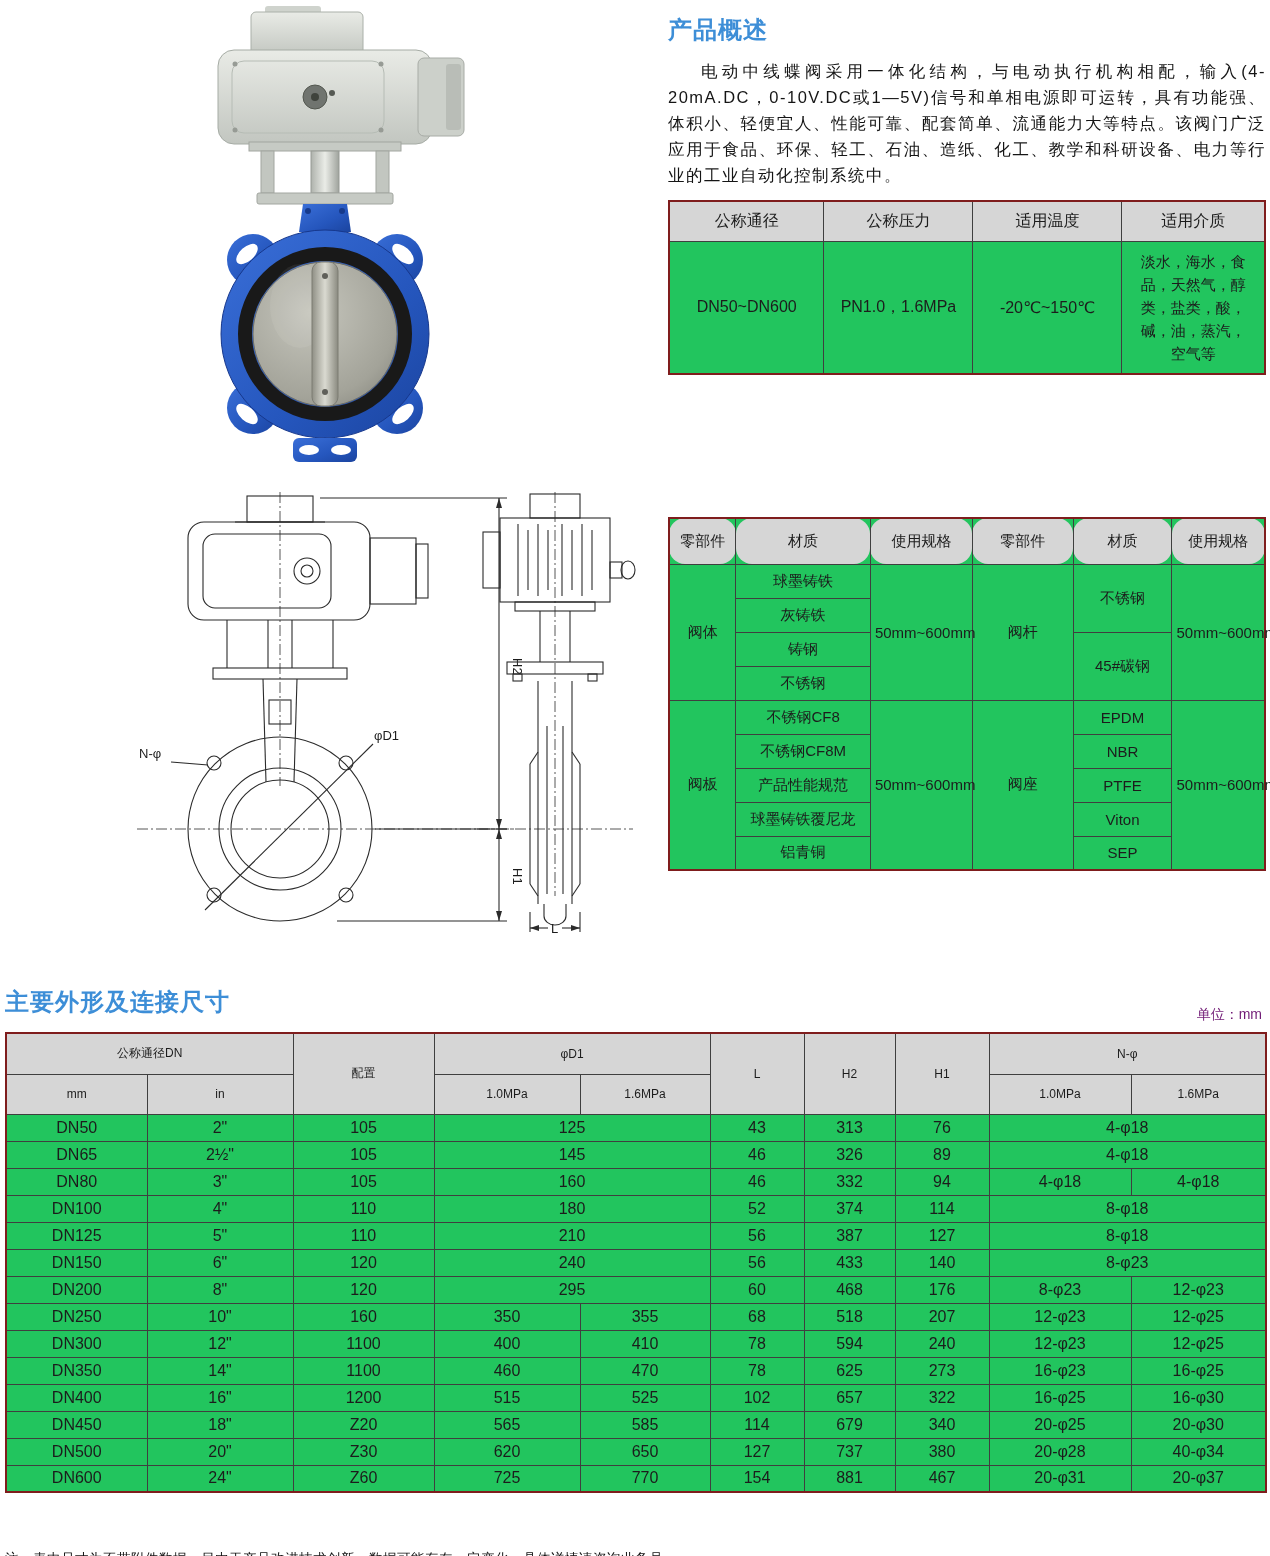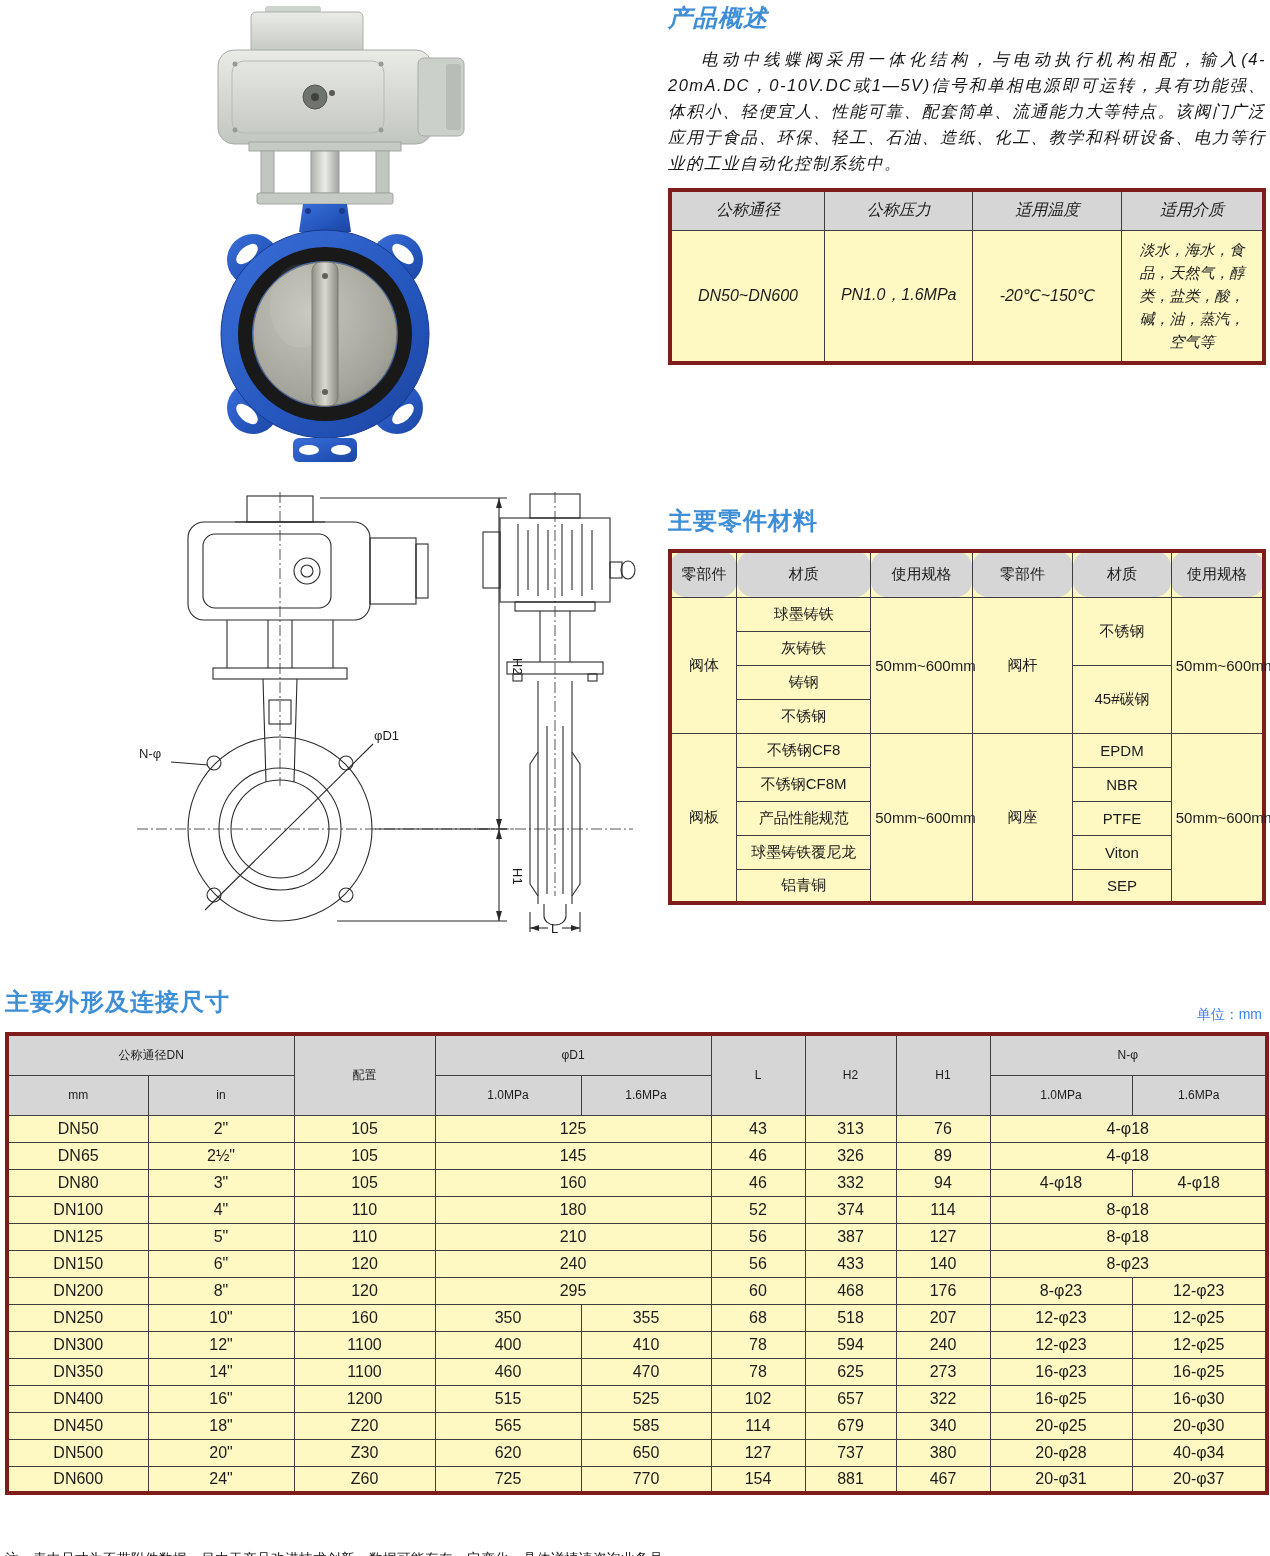--- a/index.html
+++ b/index.html
@@ -1,42 +1,42 @@
 <!DOCTYPE html>
 <html><head>
 <meta charset="utf-8">
 <style>
   html,body{margin:0;padding:0;background:#ffffff;}
   .page{position:relative;width:1270px;height:1556px;background:#ffffff;overflow:hidden;
         font-family:"Liberation Sans","DejaVu Sans",sans-serif;color:#1c1c1c;}
   .section-title{color:#3d8ed7;font-size:24px;font-weight:bold;margin:0;letter-spacing:1px;}
   
-  .col-right-top{position:absolute;left:668px;top:2px;width:598px;font-style:italic;}
+  .col-right-top{position:absolute;left:668px;top:14px;width:598px;}
   .overview-body{margin:12px 0 0 0;font-size:16.5px;line-height:26px;text-align:justify;
                  text-indent:2em;letter-spacing:1.5px;color:#151515;}
   .perf-title{margin-top:34px;}
   
-  table.tbl{border-collapse:collapse;table-layout:fixed;width:100%;background:#fef9c3;
-            border:4px solid #7f1d1d;}
+  table.tbl{border-collapse:collapse;table-layout:fixed;width:100%;background:#22c55e;
+            border:2px solid #7f1d1d;}
   table.tbl th,table.tbl td{border:1px solid #3f3f3f;text-align:center;vertical-align:middle;
             font-weight:normal;padding:2px 4px;box-sizing:border-box;}
   table.tbl th{background:#d6d6d6;}
   
   .perf{margin-top:12px;font-size:16px;}
   .perf th{height:40px;font-size:16px;}
   .perf td{height:133px;font-size:16px;margin-top:20px;}
   .perf td.media{font-size:15px;line-height:23px;padding:6px 16px;}
   
   .col-right-mid{position:absolute;left:668px;top:505px;width:598px;}
   .mat{margin-top:12px;font-size:15px;}
   .mat th{height:46px;font-size:15px;border-radius:16px;}
   .mat td{height:34px;}
   
   .dims-title{position:absolute;left:5px;top:986px;}
-  .unit-label{position:absolute;right:8px;top:1006px;font-size:14px;color:#3b82f6;}
+  .unit-label{position:absolute;right:8px;top:1006px;font-size:14px;color:#701a75;}
   .dims-wrap{position:absolute;left:5px;top:1032px;width:1260px;}
   .dims{font-size:16px;}
   .dims th{font-size:12px;}
   .dims thead tr.h1 th{height:41px;}
   .dims thead tr.h2 th{height:40px;}
   .dims tbody td{height:27px;padding:1px 4px;}
   .note{position:absolute;left:5px;top:1536px;font-size:13.5px;color:#111;letter-spacing:0.5px;}
   
   .photo{position:absolute;left:165px;top:4px;}
   .drawings{position:absolute;left:75px;top:486px;}
@@ -234,21 +234,20 @@
       <line class="ln" x1="505" y1="426" x2="505" y2="446"></line>
       <line class="ln" x1="455" y1="442" x2="473" y2="442"></line>
       <line class="ln" x1="487" y1="442" x2="505" y2="442"></line>
       <polygon points="455,442 464,439 464,445" fill="#2b2b2b"></polygon>
       <polygon points="505,442 496,439 496,445" fill="#2b2b2b"></polygon>
       <text class="lbl" x="476" y="447">L</text>
     </g>
   </svg>
 
   <div class="col-right-mid">
-    <h2 class="section-title">主要零件材料</h2>
     <table class="tbl mat">
       <colgroup>
         <col style="width:11.2%">
           <col style="width:22.6%">
           <col style="width:17.1%">
         <col style="width:16.9%">
           <col style="width:16.6%">
           <col style="width:15.6%">
       </colgroup>
       <thead>

